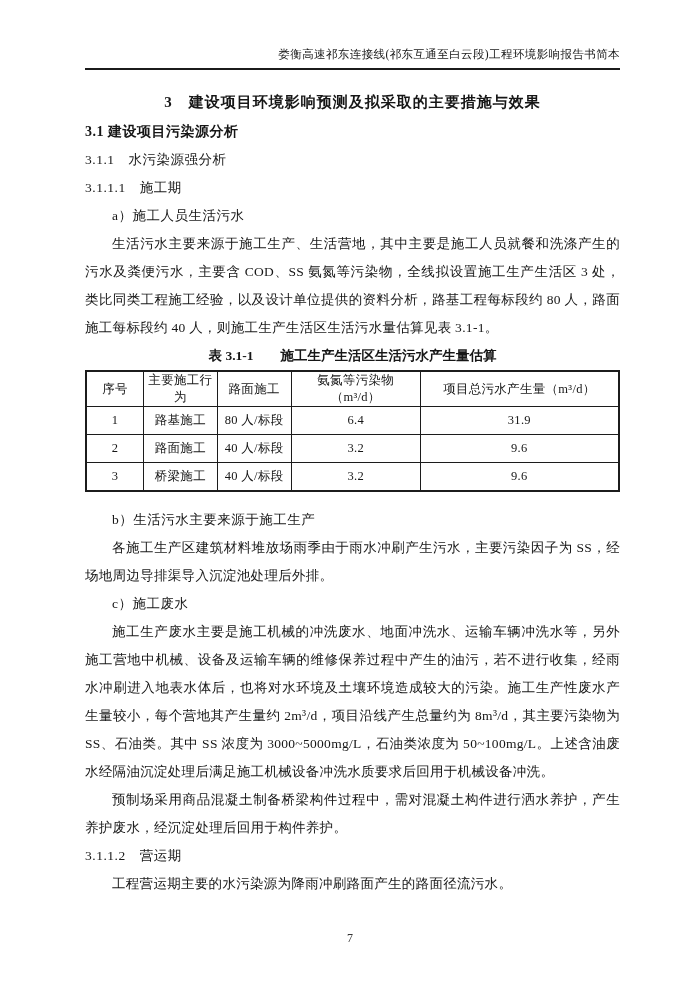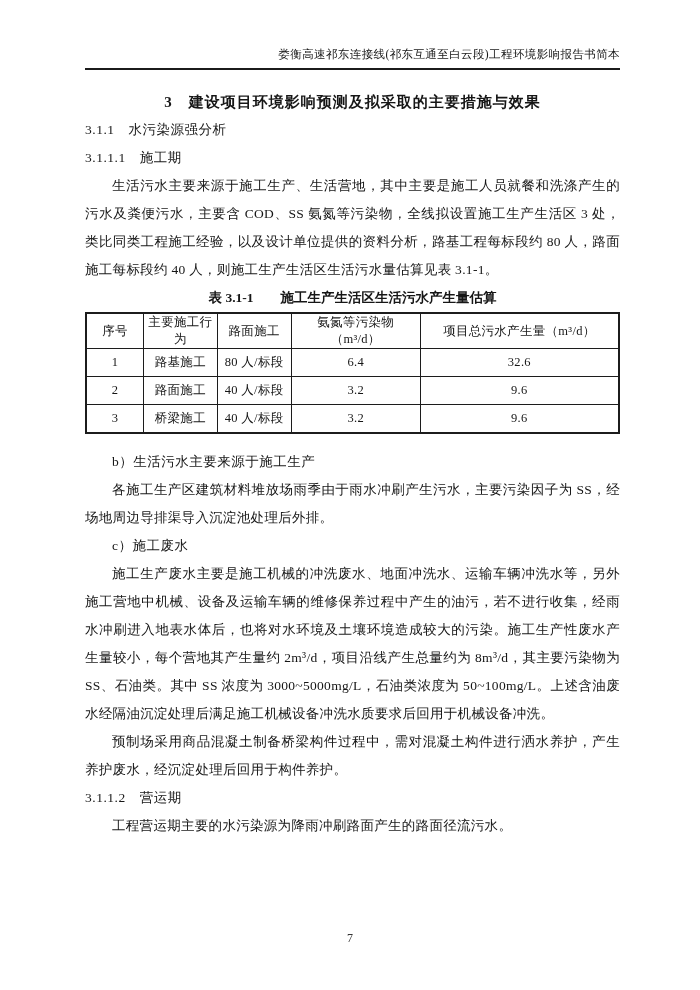--- a/index.html
+++ b/index.html
@@ -109,25 +109,27 @@
 </style>
 </head>
 <body>
 
 <div class="page">
 
   <div class="running-header">娄衡高速祁东连接线(祁东互通至白云段)工程环境影响报告书简本</div>
 
   <div class="h-chapter">3　建设项目环境影响预测及拟采取的主要措施与效果</div>
 
+  <div class="h-sec">3.1 建设项目污染源分析</div>
 
   <div class="h-sub">3.1.1　水污染源强分析</div>
 
   <div class="h-sub">3.1.1.1　施工期</div>
 
+  <div class="item-label">a）施工人员生活污水</div>
 
   <p class="para">生活污水主要来源于施工生产、生活营地，其中主要是施工人员就餐和洗涤产生的污水及粪便污水，主要含 COD、SS 氨氮等污染物，全线拟设置施工生产生活区 3 处，类比同类工程施工经验，以及设计单位提供的资料分析，路基工程每标段约 80 人，路面施工每标段约 40 人，则施工生产生活区生活污水量估算见表 3.1-1。</p>
 
   <div class="table-title">表 3.1-1　　施工生产生活区生活污水产生量估算</div>
 
   <table class="data-table">
     <colgroup>
       <col class="col-no">
         <col class="col-act">
         <col class="col-staff">
@@ -142,21 +144,21 @@
         <th>氨氮等污染物（m³/d）</th>
         <th>项目总污水产生量（m³/d）</th>
       </tr>
     </thead>
     <tbody>
       <tr>
         <td>1</td>
         <td>路基施工</td>
         <td>80 人/标段</td>
         <td>6.4</td>
-        <td>32.6</td>
+        <td>31.9</td>
       </tr>
       <tr>
         <td>2</td>
         <td>路面施工</td>
         <td>40 人/标段</td>
         <td>3.2</td>
         <td>9.6</td>
       </tr>
       <tr>
         <td>3</td>

